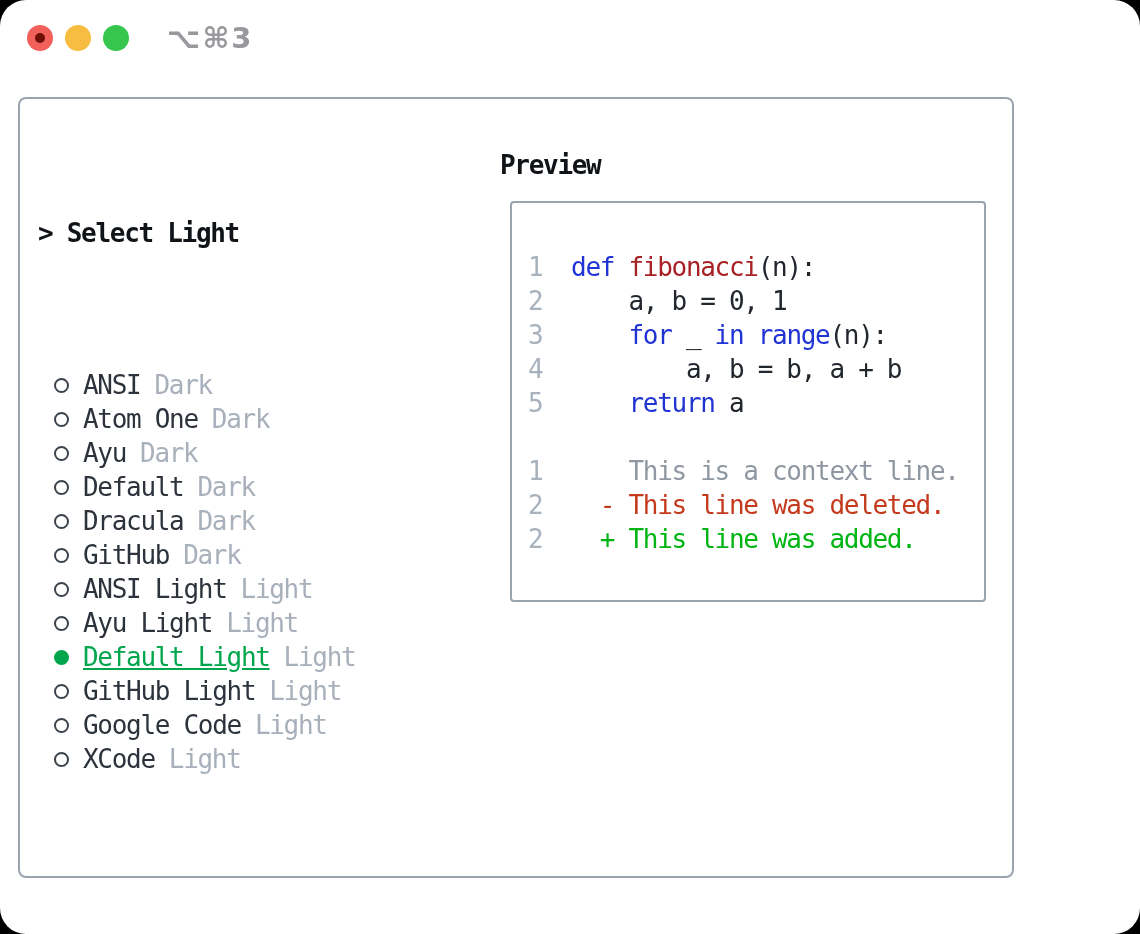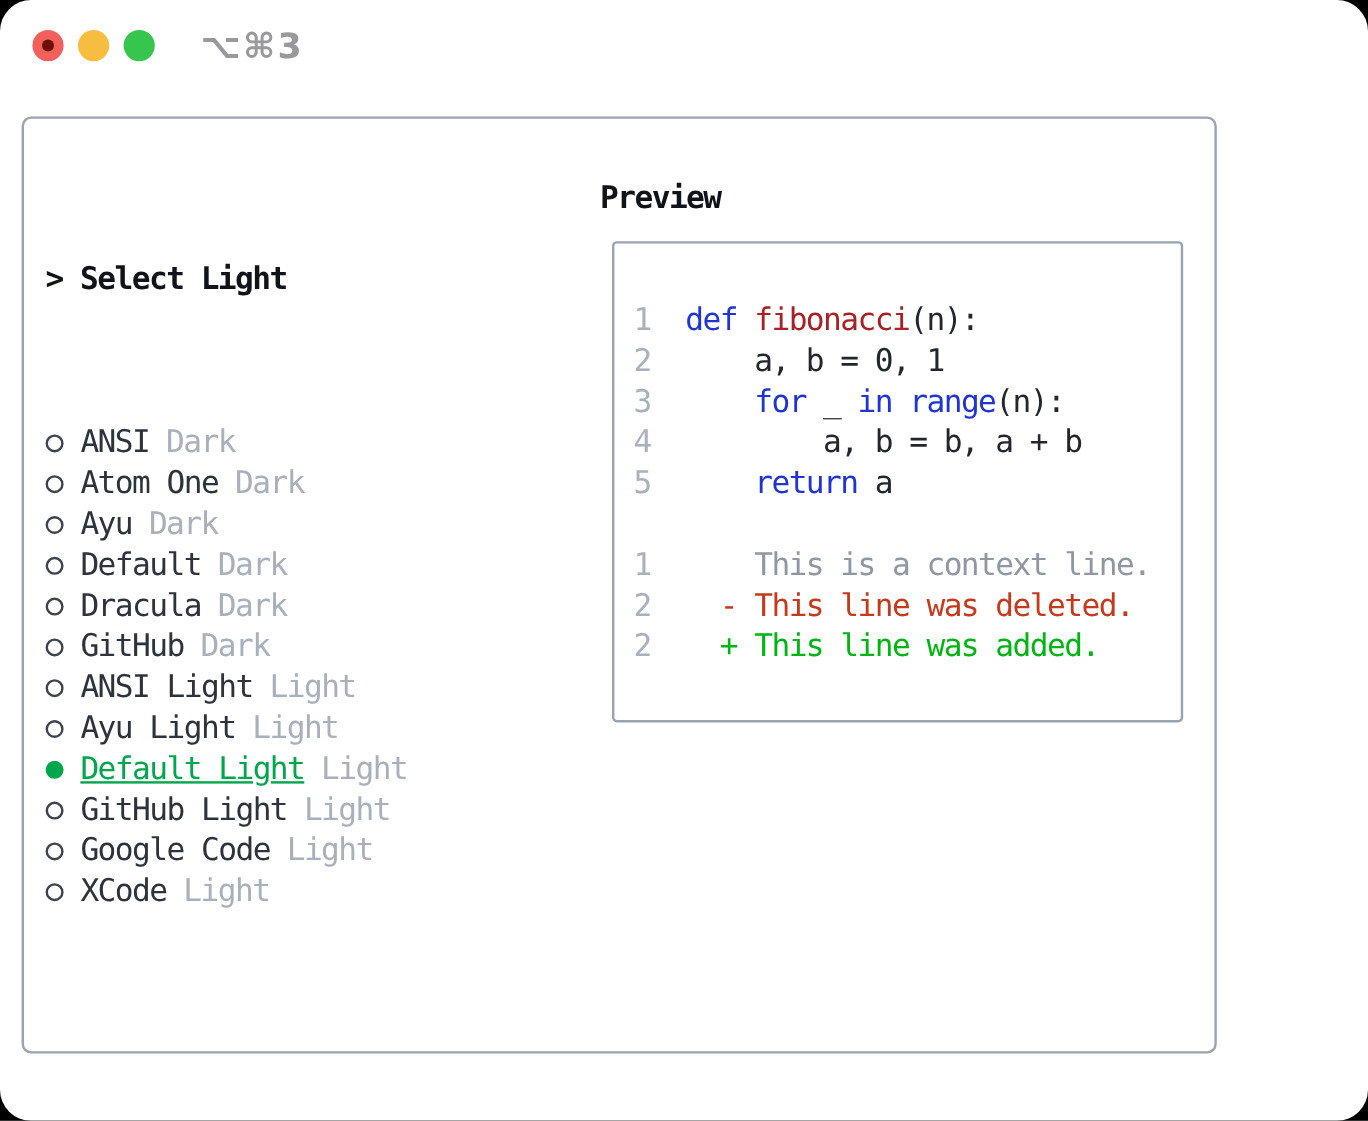--- a/index.html
+++ b/index.html
@@ -37,21 +37,21 @@
   
   .panel {
     position:absolute; left:18px; top:97px; width:996px; height:781px;
     box-sizing:border-box; border:2px solid var(--border); border-radius:8px;
     font-size:26px; line-height:34px; letter-spacing:-1.3px;
     color:var(--item_text);
   }
   .left-col { position:absolute; left:18px; top:49px; white-space:pre; }
   .row { height:34px; }
   .hdr { color:var(--heading); font-weight:700; }
-  ul.tui-list { list-style:none; margin:0; padding:0; }
+  ul.tui-list { list-style:none; margin:16px; padding:0; }
   ul.tui-list li { height:34px; display:flex; align-items:center;
     white-space:pre; cursor:default; }
   .bullet { display:inline-block; width:15px; height:15px; box-sizing:border-box;
     border:2px solid var(--radio_ring); border-radius:50%; margin-right:14px;
     flex:0 0 auto; }
   .bullet.sel { border-color:var(--accent_green); background:var(--accent_green); }
   .name { margin-right:14px; }
   li.sel .name, li.sel .label { color:var(--accent_green);text-decoration:underline; }
   .variant { color:var(--muted); }
   

